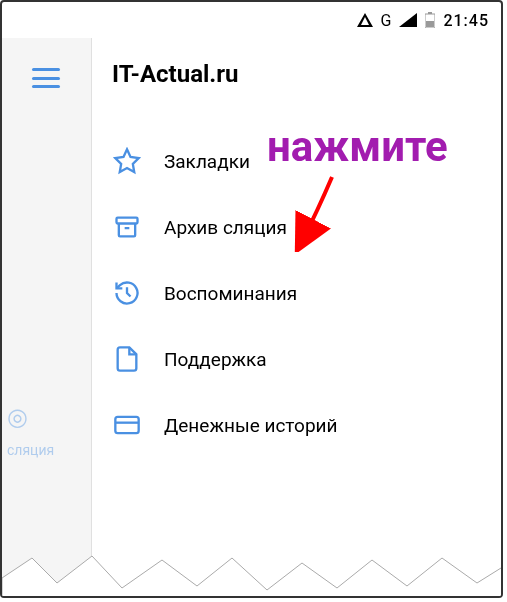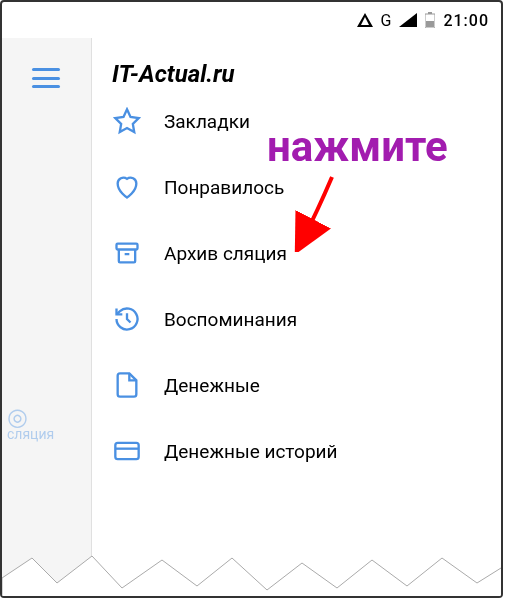--- a/index.html
+++ b/index.html
@@ -61,33 +61,33 @@
       left: 5px;
       color: #4a90e2;
       opacity: 0.4;
       font-size: 14px;
     }
     .left-strip .target-icon {
       top: 365px;
       font-size: 24px;
     }
     .left-strip .faded-text {
-      top: 388px;
+      top: 404px;
     }
     .main-panel {
       flex: 1;
       background: #fff;
       padding-top: 22px;
     }
     .title {
       font-size: 24px;
       font-weight: bold;
       color: #000;
       padding-left: 20px;
-      font-style: italic;
+      margin-bottom: 40px;
     }
     .menu {
       list-style: none;
     }
     .menu-item {
       display: flex;
       align-items: center;
       padding: 18px 20px;
       gap: 22px;
       cursor: pointer;
@@ -145,21 +145,21 @@
           <path d="M0 14 L18 14 L18 0 Z" fill="#000"></path>
         </svg>
     </span>
     <span>
       <svg width="10" height="16" viewBox="0 0 10 16">
           <rect x="3" y="0" width="4" height="2" fill="#999"></rect>
           <rect x="0" y="2" width="10" height="14" fill="none" stroke="#999" stroke-width="1"></rect>
           <rect x="1" y="9" width="8" height="6" fill="#999"></rect>
         </svg>
     </span>
-    <span class="clock">21:00</span>
+    <span class="clock">21:45</span>
   </div>
 
   <div class="content-area">
     <div class="left-strip">
       <div class="hamburger">
         <span></span>
           <span></span>
           <span></span>
       </div>
       <div class="faded target-icon">◎</div>
@@ -173,28 +173,20 @@
           <span class="icon">
             <svg width="28" height="28" viewBox="0 0 24 24" fill="none" stroke="#4a90e2" stroke-width="2">
                 <path d="M12 2l3 6.5 7 1-5 5 1.2 7L12 18l-6.2 3.5L7 14.5 2 9.5l7-1z"></path>
               </svg>
           </span>
           <span class="label">Закладки</span>
         </li>
         <li class="menu-item">
           <span class="icon">
             <svg width="28" height="28" viewBox="0 0 24 24" fill="none" stroke="#4a90e2" stroke-width="2">
-                <path d="M12 21s-8-5-8-12a5 5 0 0 1 8-4 5 5 0 0 1 8 4c0 7-8 12-8 12z"></path>
-              </svg>
-          </span>
-          <span class="label">Понравилось</span>
-        </li>
-        <li class="menu-item">
-          <span class="icon">
-            <svg width="28" height="28" viewBox="0 0 24 24" fill="none" stroke="#4a90e2" stroke-width="2">
                 <rect x="3" y="4" width="18" height="5" rx="1"></rect>
                 <path d="M5 9v10a1 1 0 001 1h12a1 1 0 001-1V9M10 13h4"></path>
               </svg>
           </span>
           <span class="label">Архив сляция</span>
         </li>
         <li class="menu-item">
           <span class="icon">
             <svg width="28" height="28" viewBox="0 0 24 24" fill="none" stroke="#4a90e2" stroke-width="2">
                 <path d="M3 12a9 9 0 1 0 3-6.7L3 8"></path>
@@ -203,21 +195,21 @@
           </span>
           <span class="label">Воспоминания</span>
         </li>
         <li class="menu-item">
           <span class="icon">
             <svg width="28" height="28" viewBox="0 0 24 24" fill="none" stroke="#4a90e2" stroke-width="2">
                 <path d="M14 2H6a2 2 0 00-2 2v16a2 2 0 002 2h12a2 2 0 002-2V8l-6-6z"></path>
                 <path d="M14 2v6h6"></path>
               </svg>
           </span>
-          <span class="label">Денежные</span>
+          <span class="label">Поддержка</span>
         </li>
         <li class="menu-item">
           <span class="icon">
             <svg width="28" height="28" viewBox="0 0 24 24" fill="none" stroke="#4a90e2" stroke-width="2">
                 <rect x="2" y="5" width="20" height="14" rx="2"></rect>
                 <path d="M2 10h20"></path>
               </svg>
           </span>
           <span class="label">Денежные историй</span>
         </li>

